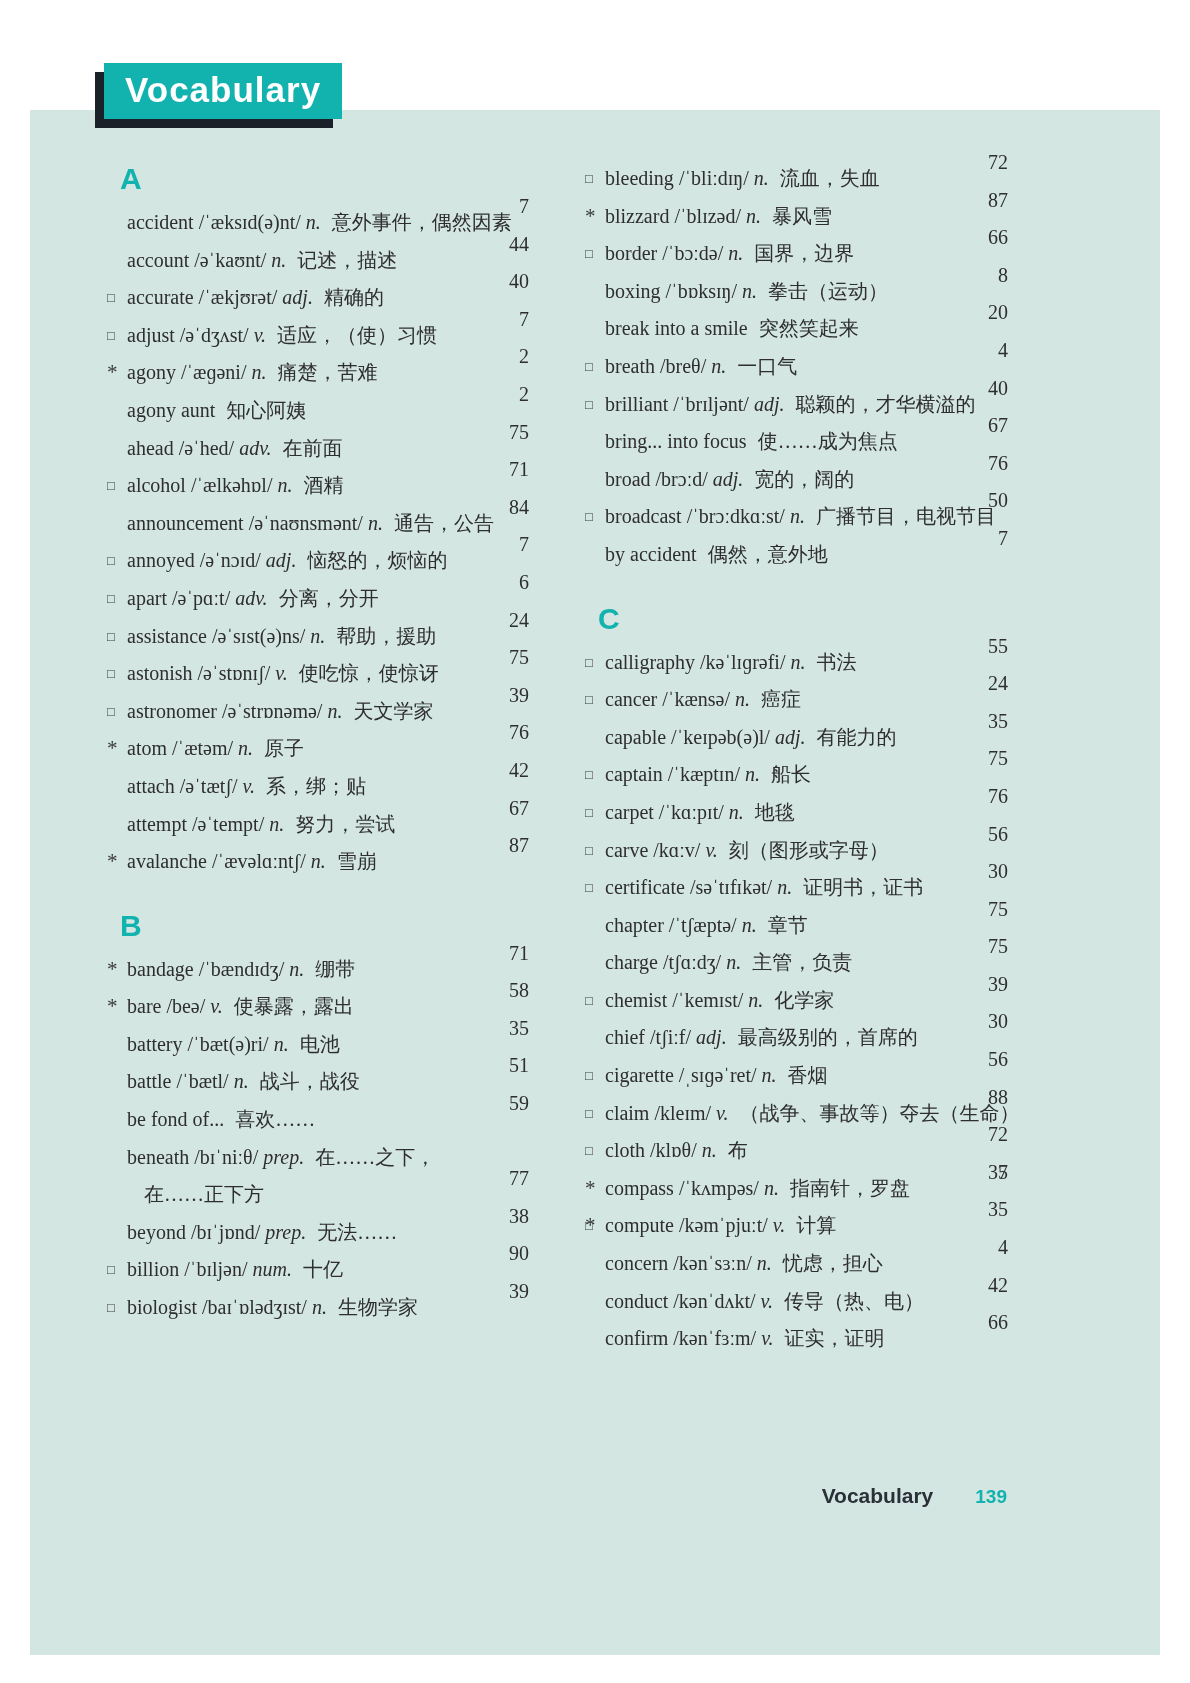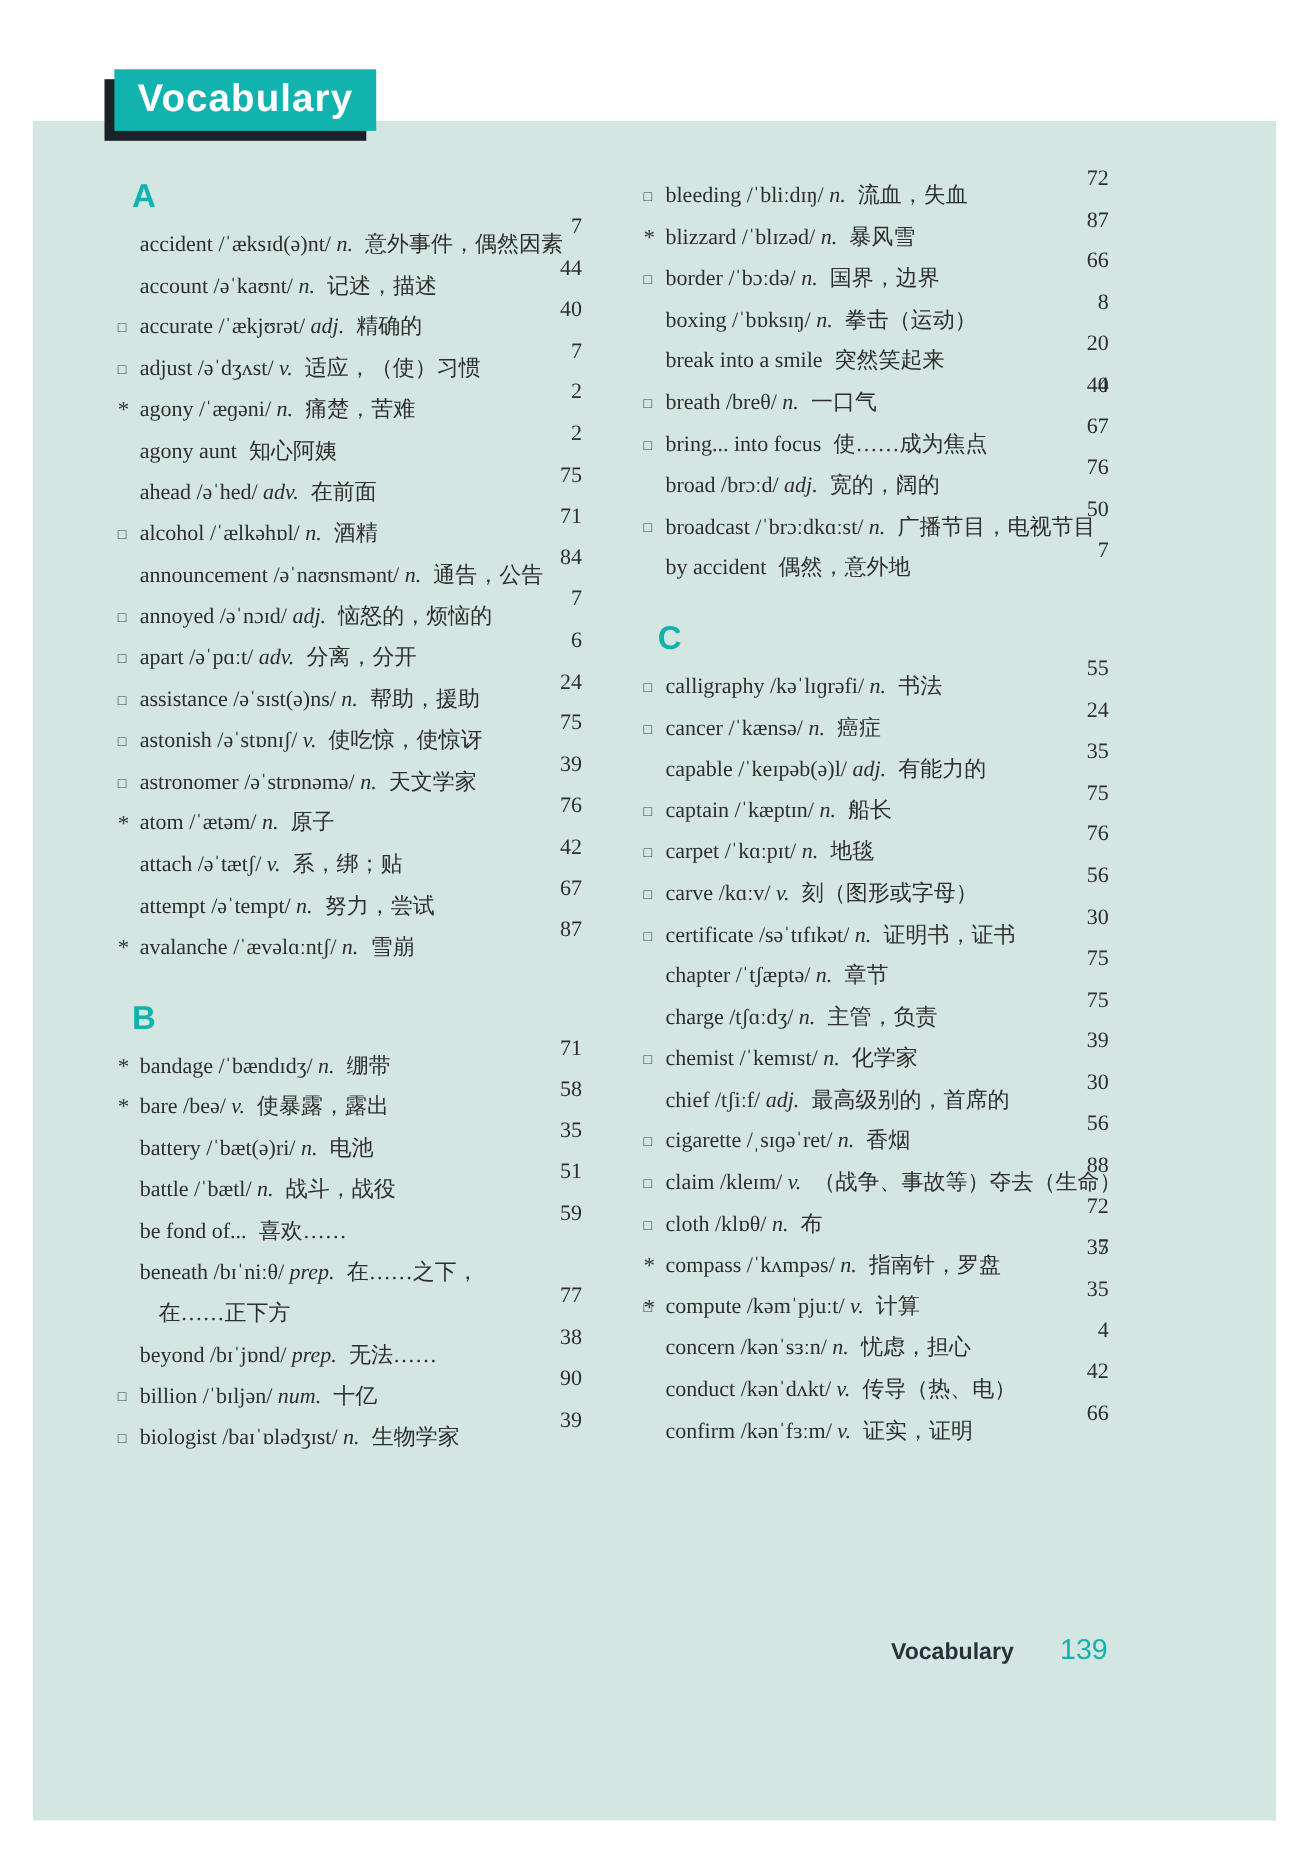--- a/index.html
+++ b/index.html
@@ -40,21 +40,21 @@
   .entry .marker.star{font-size:21px;}
   .entry .w{}
   .entry .ph{}
   .entry .pos{font-style:italic;}
   .entry .zh{margin-left:11px;}
   .entry .l2{padding-left:17px;white-space:nowrap;}
   .entry .pg{position:absolute;right:0;bottom:16px;line-height:37.6px;}
   
   .footer{position:absolute;top:1484px;right:183px;display:flex;align-items:baseline;gap:42px;}
   .flabel{font-family:"Liberation Sans",sans-serif;font-weight:700;font-size:21px;color:#2a3038;}
-  .fnum{font-family:"Liberation Sans",sans-serif;font-weight:400;font-size:26px;color:var(--accent);}
+  .fnum{font-family:"Liberation Sans",sans-serif;font-weight:700;font-size:19px;color:var(--accent);}
 </style>
 </head>
 <body>
 
 <div class="panel"></div>
 
 <div class="title-box">
   <div class="title-shadow"></div>
   <div class="title">Vocabulary</div>
 </div>
@@ -95,21 +95,21 @@
     </div>
   </div>
 <div class="col col2">
     <div class="section">
       <div class="entry"><span class="marker">□</span><span class="body"><span class="l1"><span class="w">bleeding</span><span class="ph"> /ˈbliːdɪŋ/</span><i class="pos"> n.</i><span class="zh">流血，失血</span></span></span><span class="pg">72</span></div>
       <div class="entry"><span class="marker star">*</span><span class="body"><span class="l1"><span class="w">blizzard</span><span class="ph"> /ˈblɪzəd/</span><i class="pos"> n.</i><span class="zh">暴风雪</span></span></span><span class="pg">87</span></div>
       <div class="entry"><span class="marker">□</span><span class="body"><span class="l1"><span class="w">border</span><span class="ph"> /ˈbɔːdə/</span><i class="pos"> n.</i><span class="zh">国界，边界</span></span></span><span class="pg">66</span></div>
       <div class="entry"><span class="marker"></span><span class="body"><span class="l1"><span class="w">boxing</span><span class="ph"> /ˈbɒksɪŋ/</span><i class="pos"> n.</i><span class="zh">拳击（运动）</span></span></span><span class="pg">8</span></div>
       <div class="entry"><span class="marker"></span><span class="body"><span class="l1"><span class="w">break into a smile</span><span class="zh">突然笑起来</span></span></span><span class="pg">20</span></div>
       <div class="entry"><span class="marker">□</span><span class="body"><span class="l1"><span class="w">breath</span><span class="ph"> /breθ/</span><i class="pos"> n.</i><span class="zh">一口气</span></span></span><span class="pg">4</span></div>
-      <div class="entry"><span class="marker">□</span><span class="pg">40</span></div>
+      <div class="entry"><span class="marker">□</span><span class="body"><span class="l1"><span class="w">brilliant</span><span class="ph"> /ˈbrɪljənt/</span><i class="pos"> adj.</i><span class="zh">聪颖的，才华横溢的</span></span></span><span class="pg">40</span></div>
       <div class="entry"><span class="marker"></span><span class="body"><span class="l1"><span class="w">bring... into focus</span><span class="zh">使……成为焦点</span></span></span><span class="pg">67</span></div>
       <div class="entry"><span class="marker"></span><span class="body"><span class="l1"><span class="w">broad</span><span class="ph"> /brɔːd/</span><i class="pos"> adj.</i><span class="zh">宽的，阔的</span></span></span><span class="pg">76</span></div>
       <div class="entry"><span class="marker">□</span><span class="body"><span class="l1"><span class="w">broadcast</span><span class="ph"> /ˈbrɔːdkɑːst/</span><i class="pos"> n.</i><span class="zh">广播节目，电视节目</span></span></span><span class="pg">50</span></div>
       <div class="entry"><span class="marker"></span><span class="body"><span class="l1"><span class="w">by accident</span><span class="zh">偶然，意外地</span></span></span><span class="pg">7</span></div>
     </div>
     <div class="section">
       <div class="letter">C</div>
       <div class="entry"><span class="marker">□</span><span class="body"><span class="l1"><span class="w">calligraphy</span><span class="ph"> /kəˈlɪɡrəfi/</span><i class="pos"> n.</i><span class="zh">书法</span></span></span><span class="pg">55</span></div>
       <div class="entry"><span class="marker">□</span><span class="body"><span class="l1"><span class="w">cancer</span><span class="ph"> /ˈkænsə/</span><i class="pos"> n.</i><span class="zh">癌症</span></span></span><span class="pg">24</span></div>
       <div class="entry"><span class="marker"></span><span class="body"><span class="l1"><span class="w">capable</span><span class="ph"> /ˈkeɪpəb(ə)l/</span><i class="pos"> adj.</i><span class="zh">有能力的</span></span></span><span class="pg">35</span></div>

